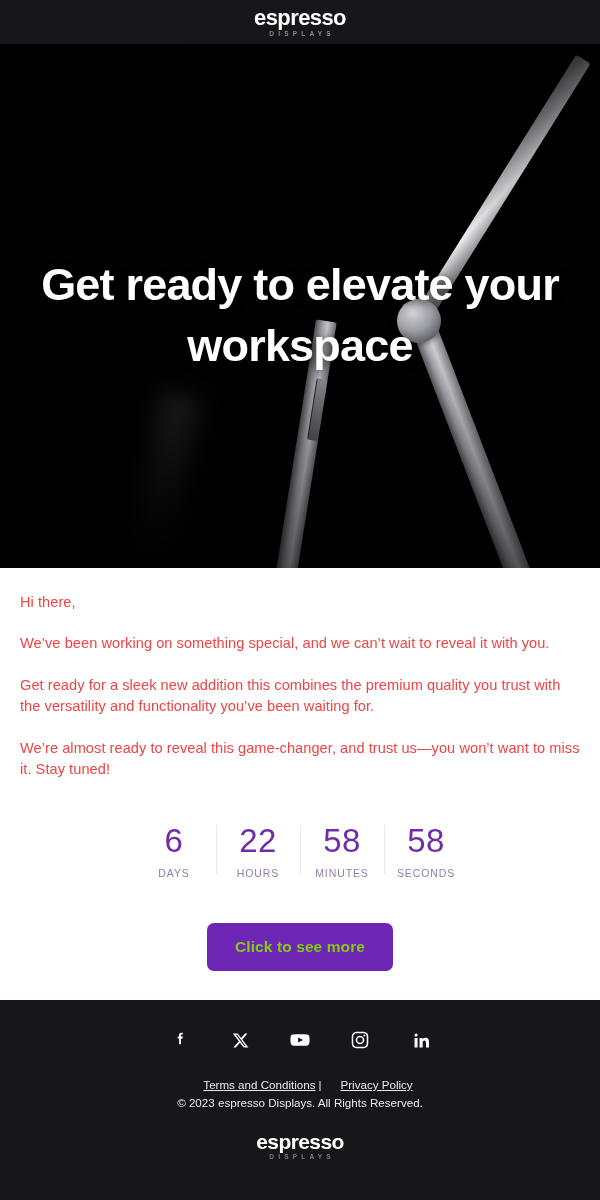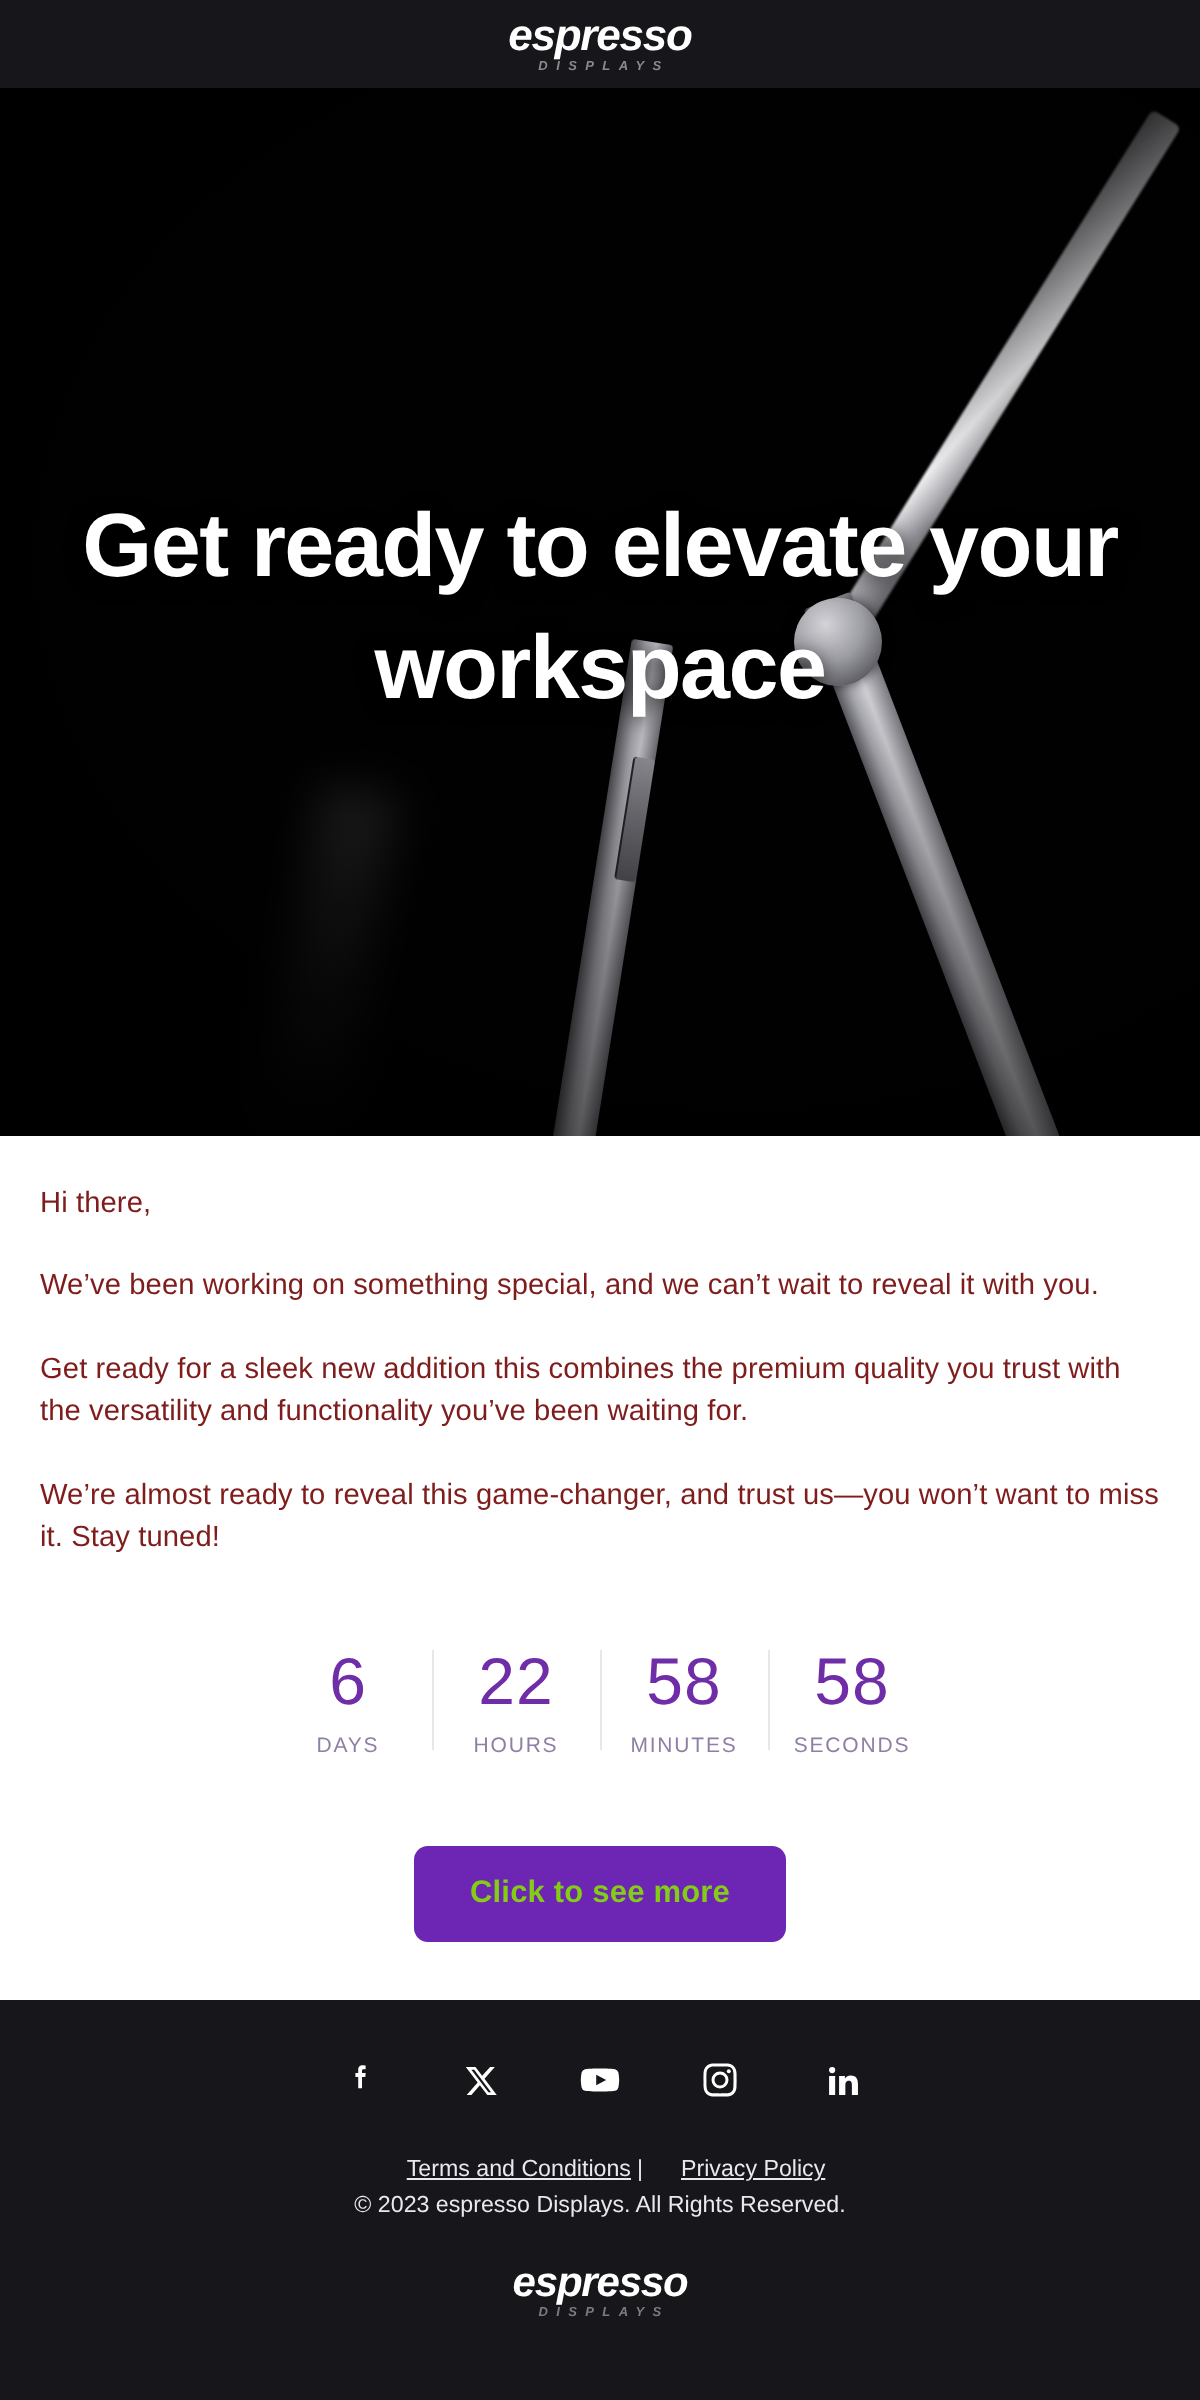--- a/index.html
+++ b/index.html
@@ -27,21 +27,20 @@
     display: flex;
     align-items: center;
     justify-content: center;
   }
 
   .logo-block {
     display: flex;
     flex-direction: column;
     align-items: center;
     line-height: 1;
-    font-style: italic;
   }
 
   .logo-word {
     color: #ffffff;
     font-size: 22px;
     font-weight: bold;
     letter-spacing: -0.6px;
     font-family: "Liberation Sans", sans-serif;
   }
 
@@ -158,39 +157,39 @@
   .vignette {
     position: absolute;
     inset: 0;
     background: radial-gradient(ellipse at 62% 45%, rgba(0,0,0,0) 20%, rgba(0,0,0,0.55) 72%, rgba(0,0,0,0.88) 100%);
   }
 
   .hero-headline {
     position: absolute;
     left: 0;
     right: 0;
-    top: 198px;
+    top: 210px;
     text-align: center;
     color: #ffffff;
     font-size: 45px;
     font-weight: bold;
     line-height: 1.36;
     letter-spacing: -0.8px;
     padding: 0 40px;
     text-shadow: 0 2px 10px rgba(0,0,0,0.75);
   }
 
   
   .body-section {
     background: #ffffff;
     padding: 24px 20px 0 20px;
   }
 
   .para {
-    color: #7f1d1d;
+    color: #ef4444;
     font-size: 14.6px;
     line-height: 1.47;
     margin-bottom: 20px;
     letter-spacing: 0.05px;
   }
   .para:last-child { margin-bottom: 0; }
 
   
   .countdown {
     display: flex;

